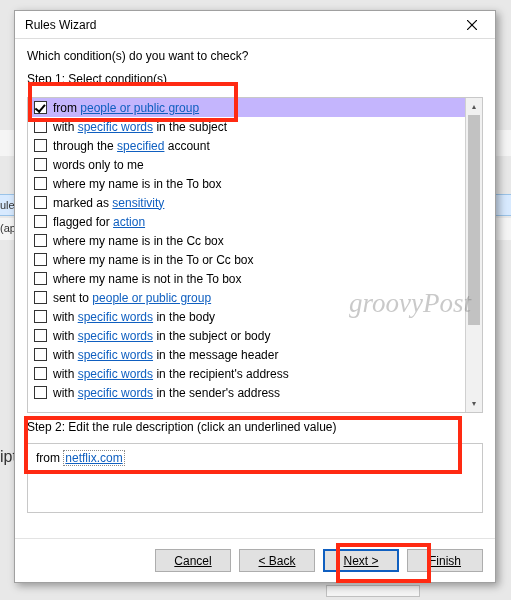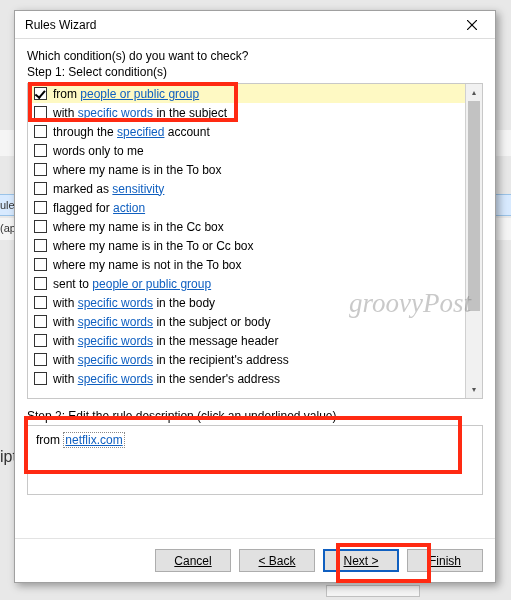--- a/index.html
+++ b/index.html
@@ -38,20 +38,21 @@
   .titlebar .close {
     width: 34px; height: 22px; display: flex; align-items: center; justify-content: center;
     color: #000;
   }
   .titlebar .close svg { width: 10px; height: 10px; stroke: #000; stroke-width: 1.2; }
   .body {
     flex: 1;
     padding: 10px 12px 0 12px;
     display: flex;
     flex-direction: column;
+    gap: 7px;
   }
   .question { color: #000; margin-bottom: 2px; }
   .step1 { color: #000; margin-bottom: 4px; }
   .cond-box {
     border: 1px solid #c8c8c8;
     height: 316px;
     position: relative;
     display: flex;
     flex-direction: column;
   }
@@ -62,21 +63,21 @@
   .cond-row {
     height: 19px;
     display: flex;
     align-items: center;
     padding-left: 6px;
     gap: 6px;
     font-size: 12px;
     color: #000;
     white-space: nowrap;
   }
-  .cond-row.selected { background: #fef9c3; }
+  .cond-row.selected { background: #c4b5fd; }
   .cb {
     width: 13px; height: 13px; border: 1px solid #333; background: #fff;
     display: inline-flex; align-items: center; justify-content: center;
     flex-shrink: 0;
   }
   .cb.checked::after {
     content: "";
     width: 8px; height: 4px;
     border-left: 2px solid #000;
     border-bottom: 2px solid #000;
@@ -85,21 +86,21 @@
   .link { color: #0f5fc0; text-decoration: underline; cursor: pointer; }
   .scrollbar {
     position: absolute; right: 0; top: 0; bottom: 0; width: 17px;
     background: #f1f1f1; border-left: 1px solid #d0d0d0;
     display: flex; flex-direction: column; align-items: center;
   }
   .scroll-arrow { height: 17px; display: flex; align-items: center; justify-content: center; font-size: 8px; color: #555; }
   .scroll-track { flex: 1; position: relative; width: 100%; }
   .scroll-thumb { position: absolute; left: 2px; right: 2px; top: 0; height: 210px; background: #c2c2c2; border-radius: 0; }
 
-  .step2 { margin-top: 10px; color: #000; }
+  .step2 { color: #000; }
   .desc-box {
     border: 1px solid #c8c8c8;
     height: 70px;
     padding: 6px 8px;
     font-size: 12px;
     line-height: 1.35;
     margin-top: 2px;
   }
 
   .button-row {

